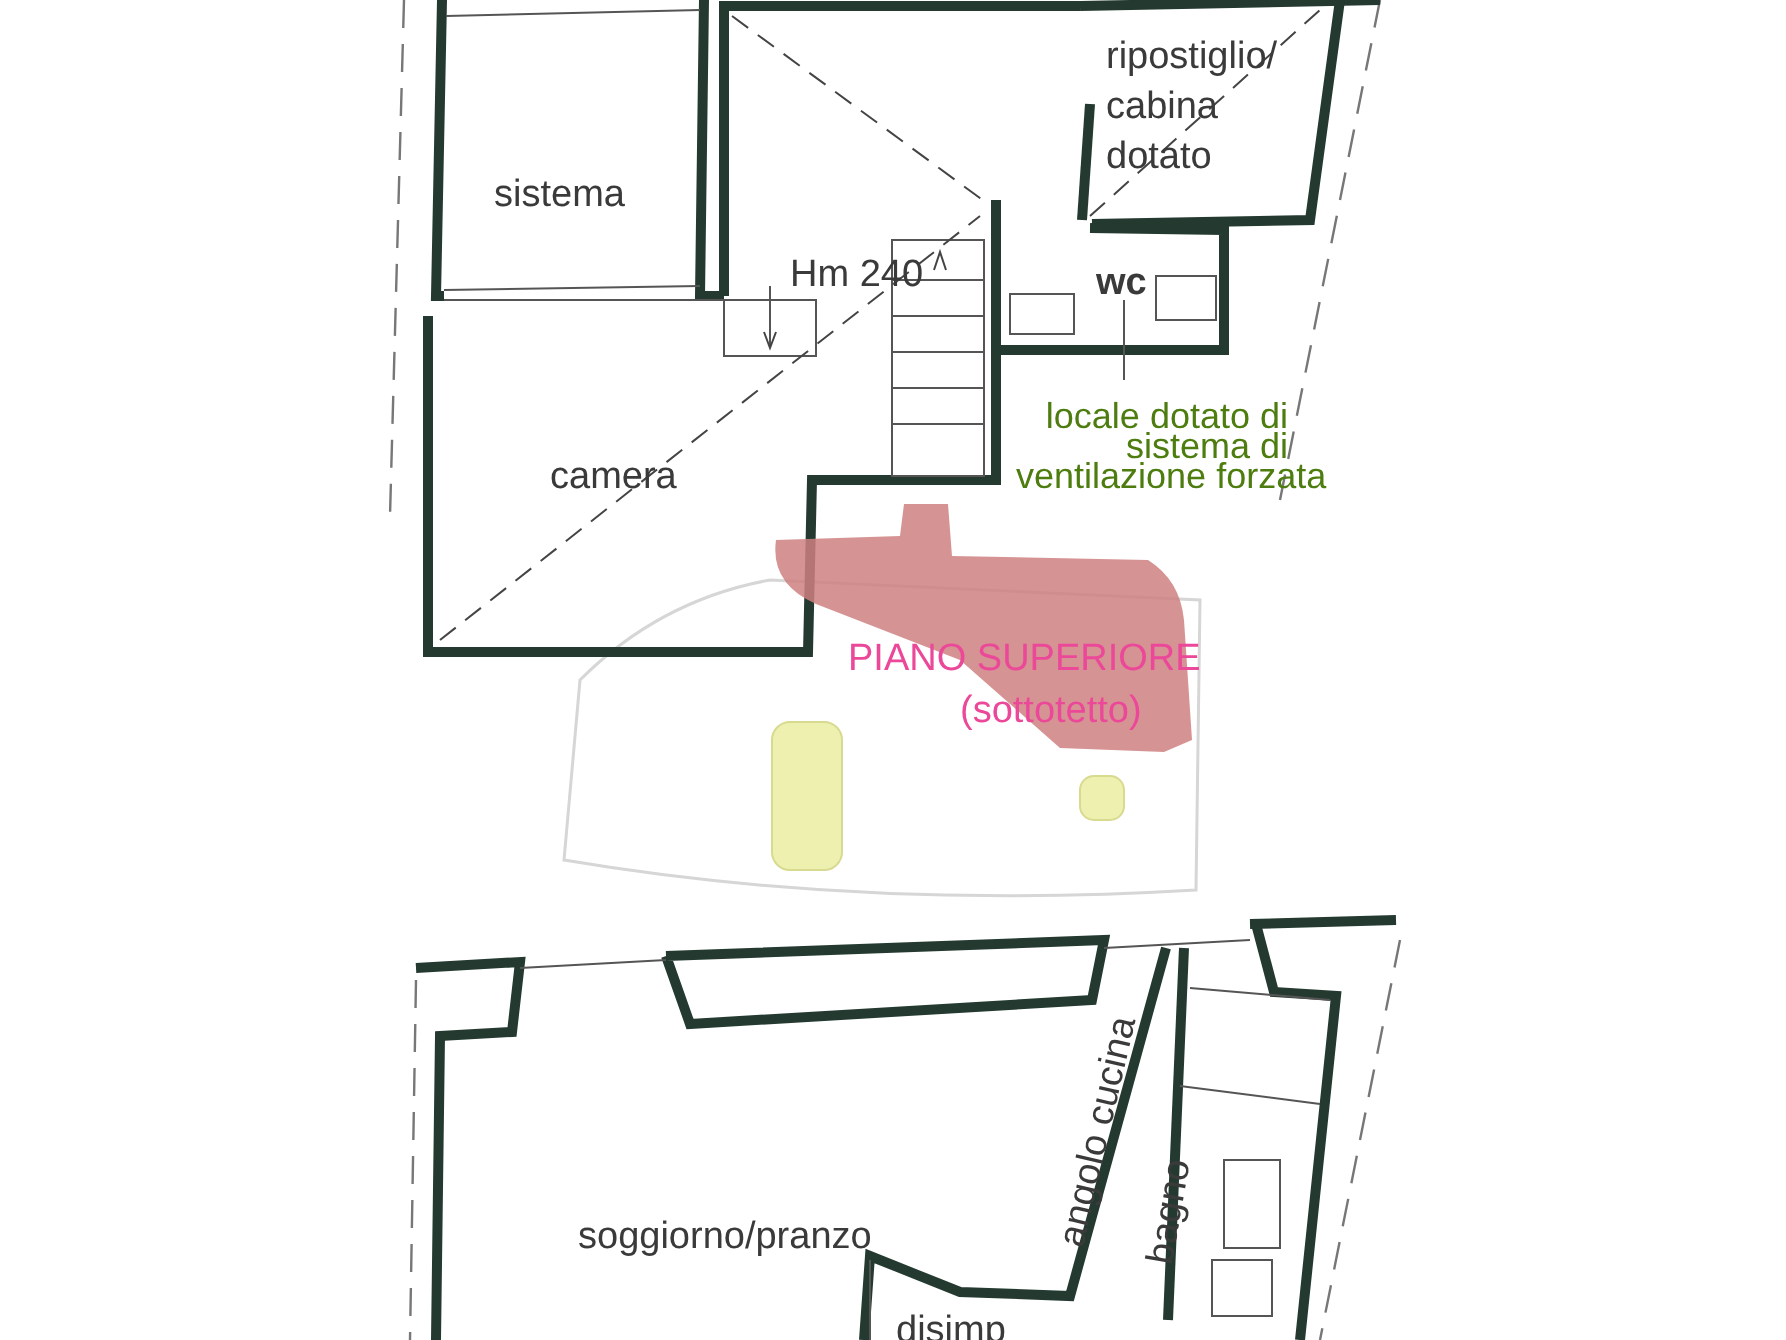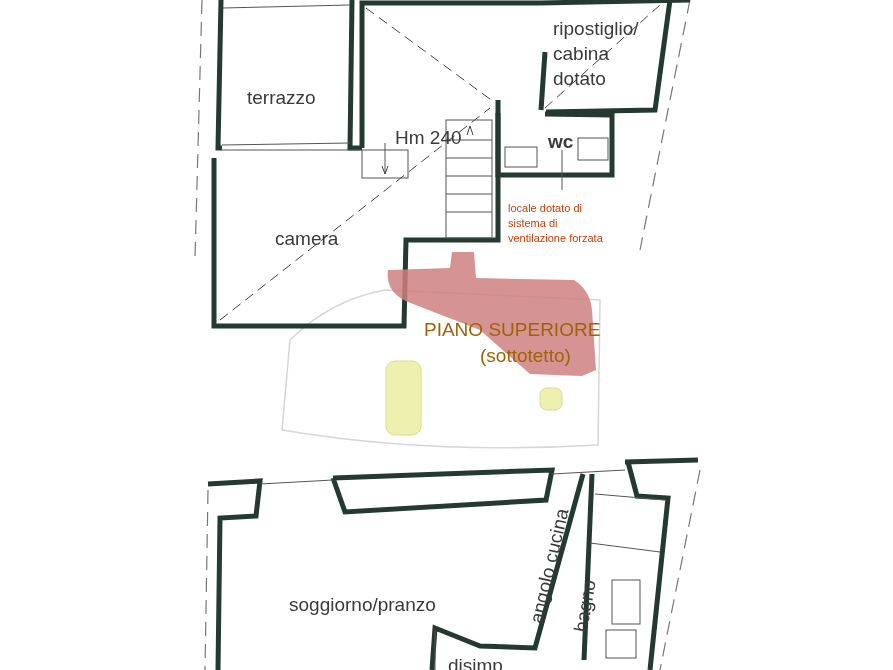--- a/index.html
+++ b/index.html
@@ -1,21 +1,21 @@
 <!DOCTYPE html>
 <html><head>
 <meta charset="utf-8">
 <style>
   html, body { margin:0; padding:0; background:#ffffff; }
   body { width:893px; height:670px; overflow:hidden; position:relative; font-family:"Liberation Sans", sans-serif; }
   #plan { position:absolute; left:0; top:0; width:893px; height:670px; }
   .lbl { position:absolute; color:#3a3a3a; font-family:"Liberation Sans", sans-serif; white-space:nowrap; }
   .room { font-size:19px; }
-  .small { font-size:11px; text-align:left; line-height:15px; color:#c2410c; }
-  .big { font-size:19px; color:#a16207; }
+  .small { font-size:18px; text-align:right; line-height:15px; color:#4d7c0f; }
+  .big { font-size:19px; color:#ec4899; }
 </style>
 </head>
 <body>
 
 <svg id="plan" viewBox="0 0 893 670" xmlns="http://www.w3.org/2000/svg">
 
   <g stroke="#777" stroke-width="1.2" fill="none" stroke-dasharray="14 8">
     <line x1="202" y1="0" x2="195" y2="258"></line>
     <line x1="690" y1="0" x2="640" y2="250"></line>
     <line x1="208" y1="490" x2="205" y2="670"></line>
@@ -83,34 +83,34 @@
     <rect x="606" y="630" width="30" height="28"></rect>
     <line x1="435" y1="630" x2="435" y2="670"></line>
   </g>
 
   <g stroke="#444" stroke-width="1" fill="none">
     <polyline points="382,166 385,174 388,166"></polyline>
     <polyline points="467,135 470,126 473,135"></polyline>
   </g>
 </svg>
 
-<div class="lbl room" style="left:247px;top:87px;">terrazzo</div>
+<div class="lbl room" style="left:247px;top:87px;">sistema</div>
 <div class="lbl room" style="left:395px;top:79px;margin-top:48px;">Hm 240</div>
 <div class="lbl room" style="left:553px;top:16px;line-height:25px;">
   <div>ripostiglio/</div>
   <div>cabina</div>
   <div>dotato</div>
 </div>
 <div class="lbl room" style="left:548px;top:131px;font-weight:bold;">wc</div>
 <div class="lbl small" style="left:508px;top:201px;width:136px;">
   <div>locale dotato di</div>
   <div>sistema di</div>
   <div>ventilazione forzata</div>
 </div>
 <div class="lbl room" style="left:275px;top:228px;">camera</div>
 
 <div class="lbl big" style="left:424px;top:319px;">PIANO SUPERIORE</div>
 <div class="lbl big" style="left:480px;top:345px;">(sottotetto)</div>
 
-<div class="lbl room" style="left:289px;top:594px;">soggiorno/pranzo</div>
+<div class="lbl room" style="left:289px;top:608px;">soggiorno/pranzo</div>
 <div class="lbl room" style="left:491px;top:555px;transform:rotate(-77deg);transform-origin:center;">angolo cucina</div>
 <div class="lbl room" style="left:559px;top:595px;transform:rotate(-80deg);transform-origin:center;">bagno</div>
 <div class="lbl room" style="left:448px;top:655px;">disimp</div>
 
 </body></html>

